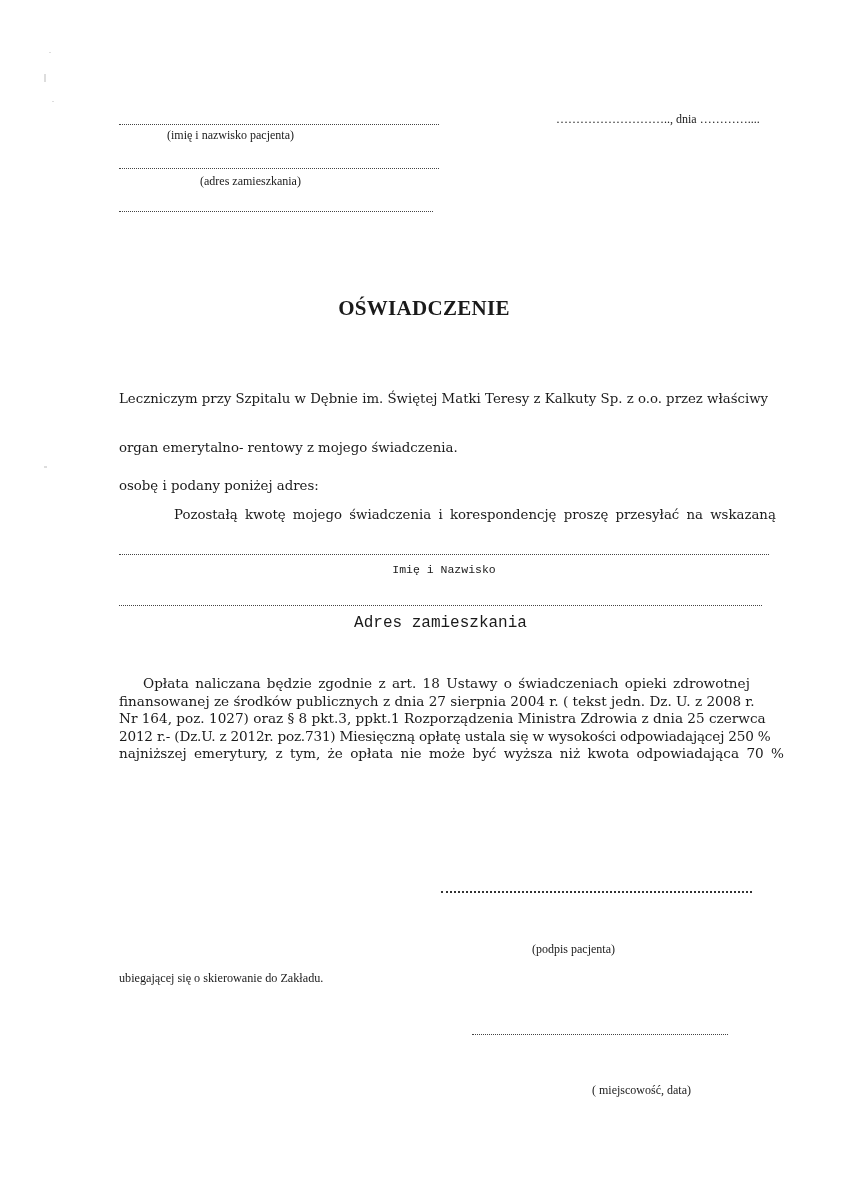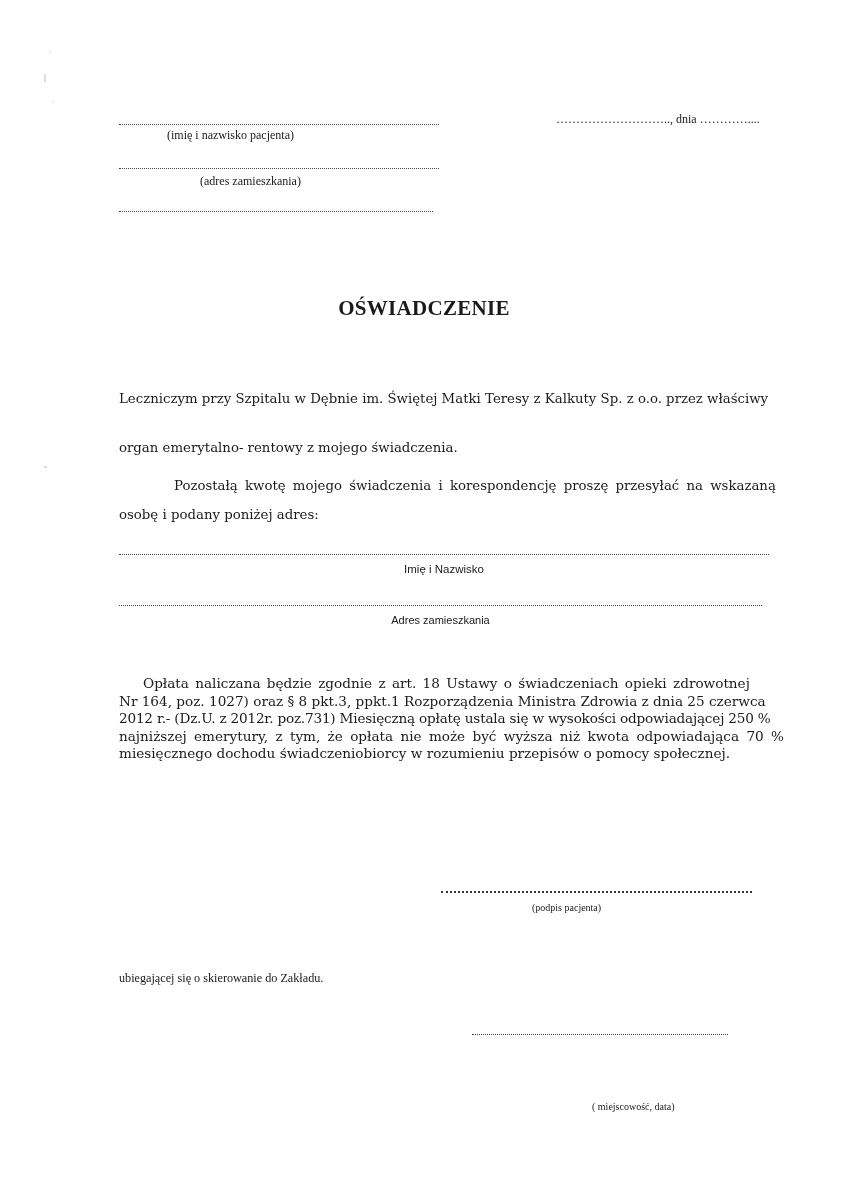--- a/index.html
+++ b/index.html
@@ -3,23 +3,23 @@
   <meta charset="utf-8">
   <style>
     html, body { margin: 0; padding: 0; background: #ffffff; }
     body {
       width: 848px; height: 1200px; position: relative; overflow: hidden;
       color: #1a1a1a;
       font-family: "Liberation Serif", serif;
     }
     .abs { position: absolute; }
     .serif { font-family: "Liberation Serif", serif; }
-    .sans { font-family: Liberation Sans, sans-serif; }
+    .sans { font-family: Liberation Mono, monospace; }
     .small { font-size: 12px; }
-    .caption { font-size: 10px; }
+    .caption { font-size: 12px; margin-top: 40px; }
     .title { font-family: "Liberation Serif", serif; font-weight: bold; font-size: 21px; letter-spacing: 0.3px; }
     .para { font-family: "DejaVu Serif", serif; font-size: 13.3px; line-height: 29px; }
     .para2 { font-family: "DejaVu Serif", serif; font-size: 13.6px; line-height: 17.5px; text-align: justify; }
     .para3 { font-family: "Liberation Serif", serif; font-size: 12.2px; line-height: 17px; }
     .dotline {
       height: 0; border-bottom: 1.4px dotted #333;
     }
     .dotline-fine {
       height: 0; border-bottom: 1px dotted #444;
     }
@@ -49,39 +49,39 @@
 </div>
 
 <div class="abs title center" style="left:0;width:848px;top:296px;">OŚWIADCZENIE</div>
 
 <div class="abs para" style="left:119px;top:384px;width:660px;">
   <div style="white-space:nowrap;">Leczniczym przy   Szpitalu w Dębnie im. Świętej Matki Teresy z Kalkuty Sp. z o.o.  przez właściwy</div>
   <div style="white-space:nowrap;margin-top:20px;">organ emerytalno- rentowy  z mojego  świadczenia.</div>
 </div>
 
 <div class="abs para" style="left:119px;top:471px;width:660px;">
+  <div style="white-space:nowrap;">osobę i podany poniżej adres:</div>
   <div style="padding-left:55px;white-space:nowrap;word-spacing:3px;">Pozostałą kwotę mojego świadczenia i korespondencję proszę przesyłać na wskazaną</div>
-  <div style="white-space:nowrap;">osobę i podany poniżej adres:</div>
 </div>
 
 <div class="abs dotline-fine" style="left:119px;top:554px;width:650px;"></div>
 <div class="abs sans center" style="left:119px;width:650px;top:563px;font-size:11.5px;">Imię i Nazwisko</div>
 
 <div class="abs dotline-fine" style="left:119px;top:605px;width:643px;"></div>
-<div class="abs sans center" style="left:119px;width:643px;top:614px;font-size:11px;">Adres zamieszkania</div>
+<div class="abs sans center" style="left:119px;width:643px;top:614px;font-size:16px;">Adres zamieszkania</div>
 
 <div class="abs para2" style="left:119px;top:675px;width:650px;">
   <div style="padding-left:24px;white-space:nowrap;word-spacing:2px;">Opłata naliczana będzie zgodnie z art. 18 Ustawy o świadczeniach opieki zdrowotnej</div>
+  <div style="white-space:nowrap;">finansowanej ze środków publicznych z dnia 27 sierpnia 2004 r. ( tekst jedn. Dz. U. z 2008 r.</div>
   <div style="white-space:nowrap;">Nr 164, poz. 1027) oraz  § 8 pkt.3, ppkt.1  Rozporządzenia Ministra Zdrowia z dnia 25 czerwca</div>
   <div style="white-space:nowrap;letter-spacing:-0.2px;">2012 r.- (Dz.U. z 2012r. poz.731) Miesięczną opłatę ustala się w wysokości odpowiadającej 250 %</div>
   <div style="white-space:nowrap;word-spacing:3px;">najniższej emerytury, z tym, że opłata nie może być wyższa niż kwota odpowiadająca 70 %</div>
-  <div style="white-space:nowrap;">miesięcznego dochodu świadczeniobiorcy w rozumieniu przepisów o pomocy społecznej.</div>
 </div>
 
 <div class="abs dotline" style="left:441px;top:891px;width:311px;border-bottom-width:2px;"></div>
 <div class="abs serif caption" style="left:532px;top:902px;">(podpis pacjenta)</div>
 
 <div class="abs para3" style="left:119px;top:970px;width:660px;">
   <div style="white-space:nowrap;">ubiegającej się o skierowanie do Zakładu.</div>
 </div>
 
 <div class="abs dotline-fine" style="left:472px;top:1034px;width:256px;border-bottom-width:1.4px;"></div>
-<div class="abs serif caption" style="left:583px;top:1101px;padding-left:9px;">( miejscowość, data)</div>
+<div class="abs serif caption" style="left:583px;top:1043px;padding-left:9px;">( miejscowość, data)</div>
 
 </body></html>

